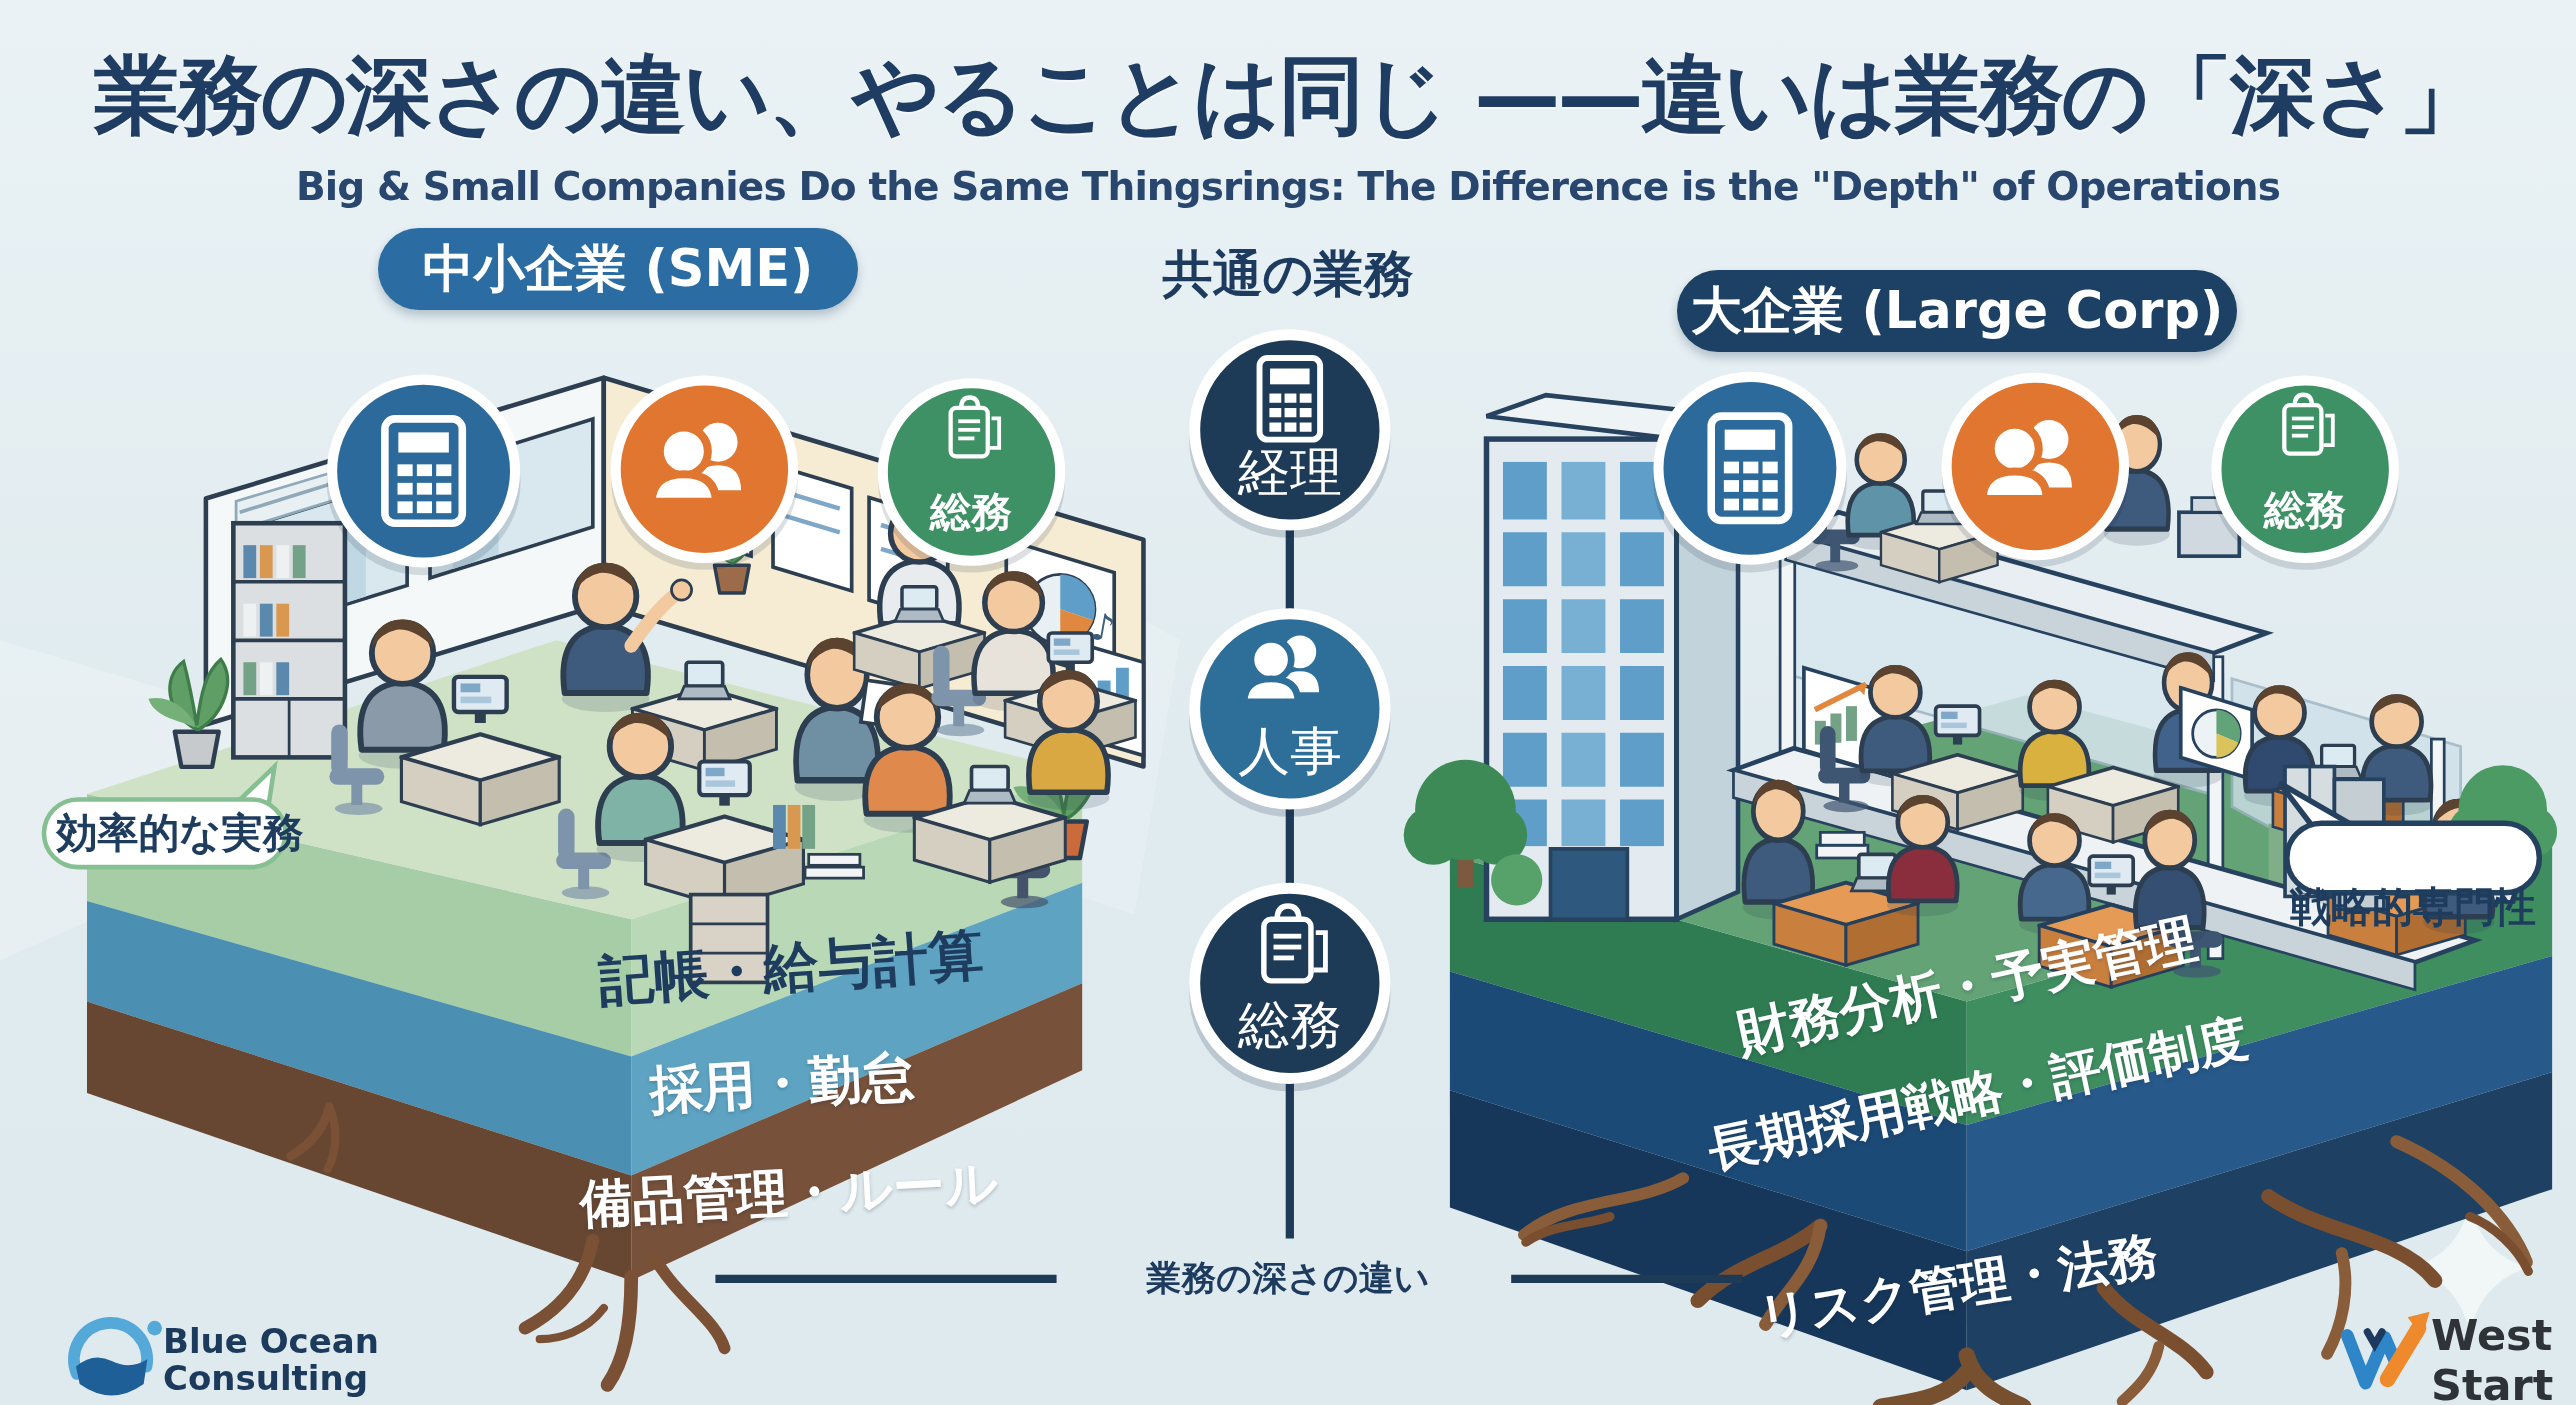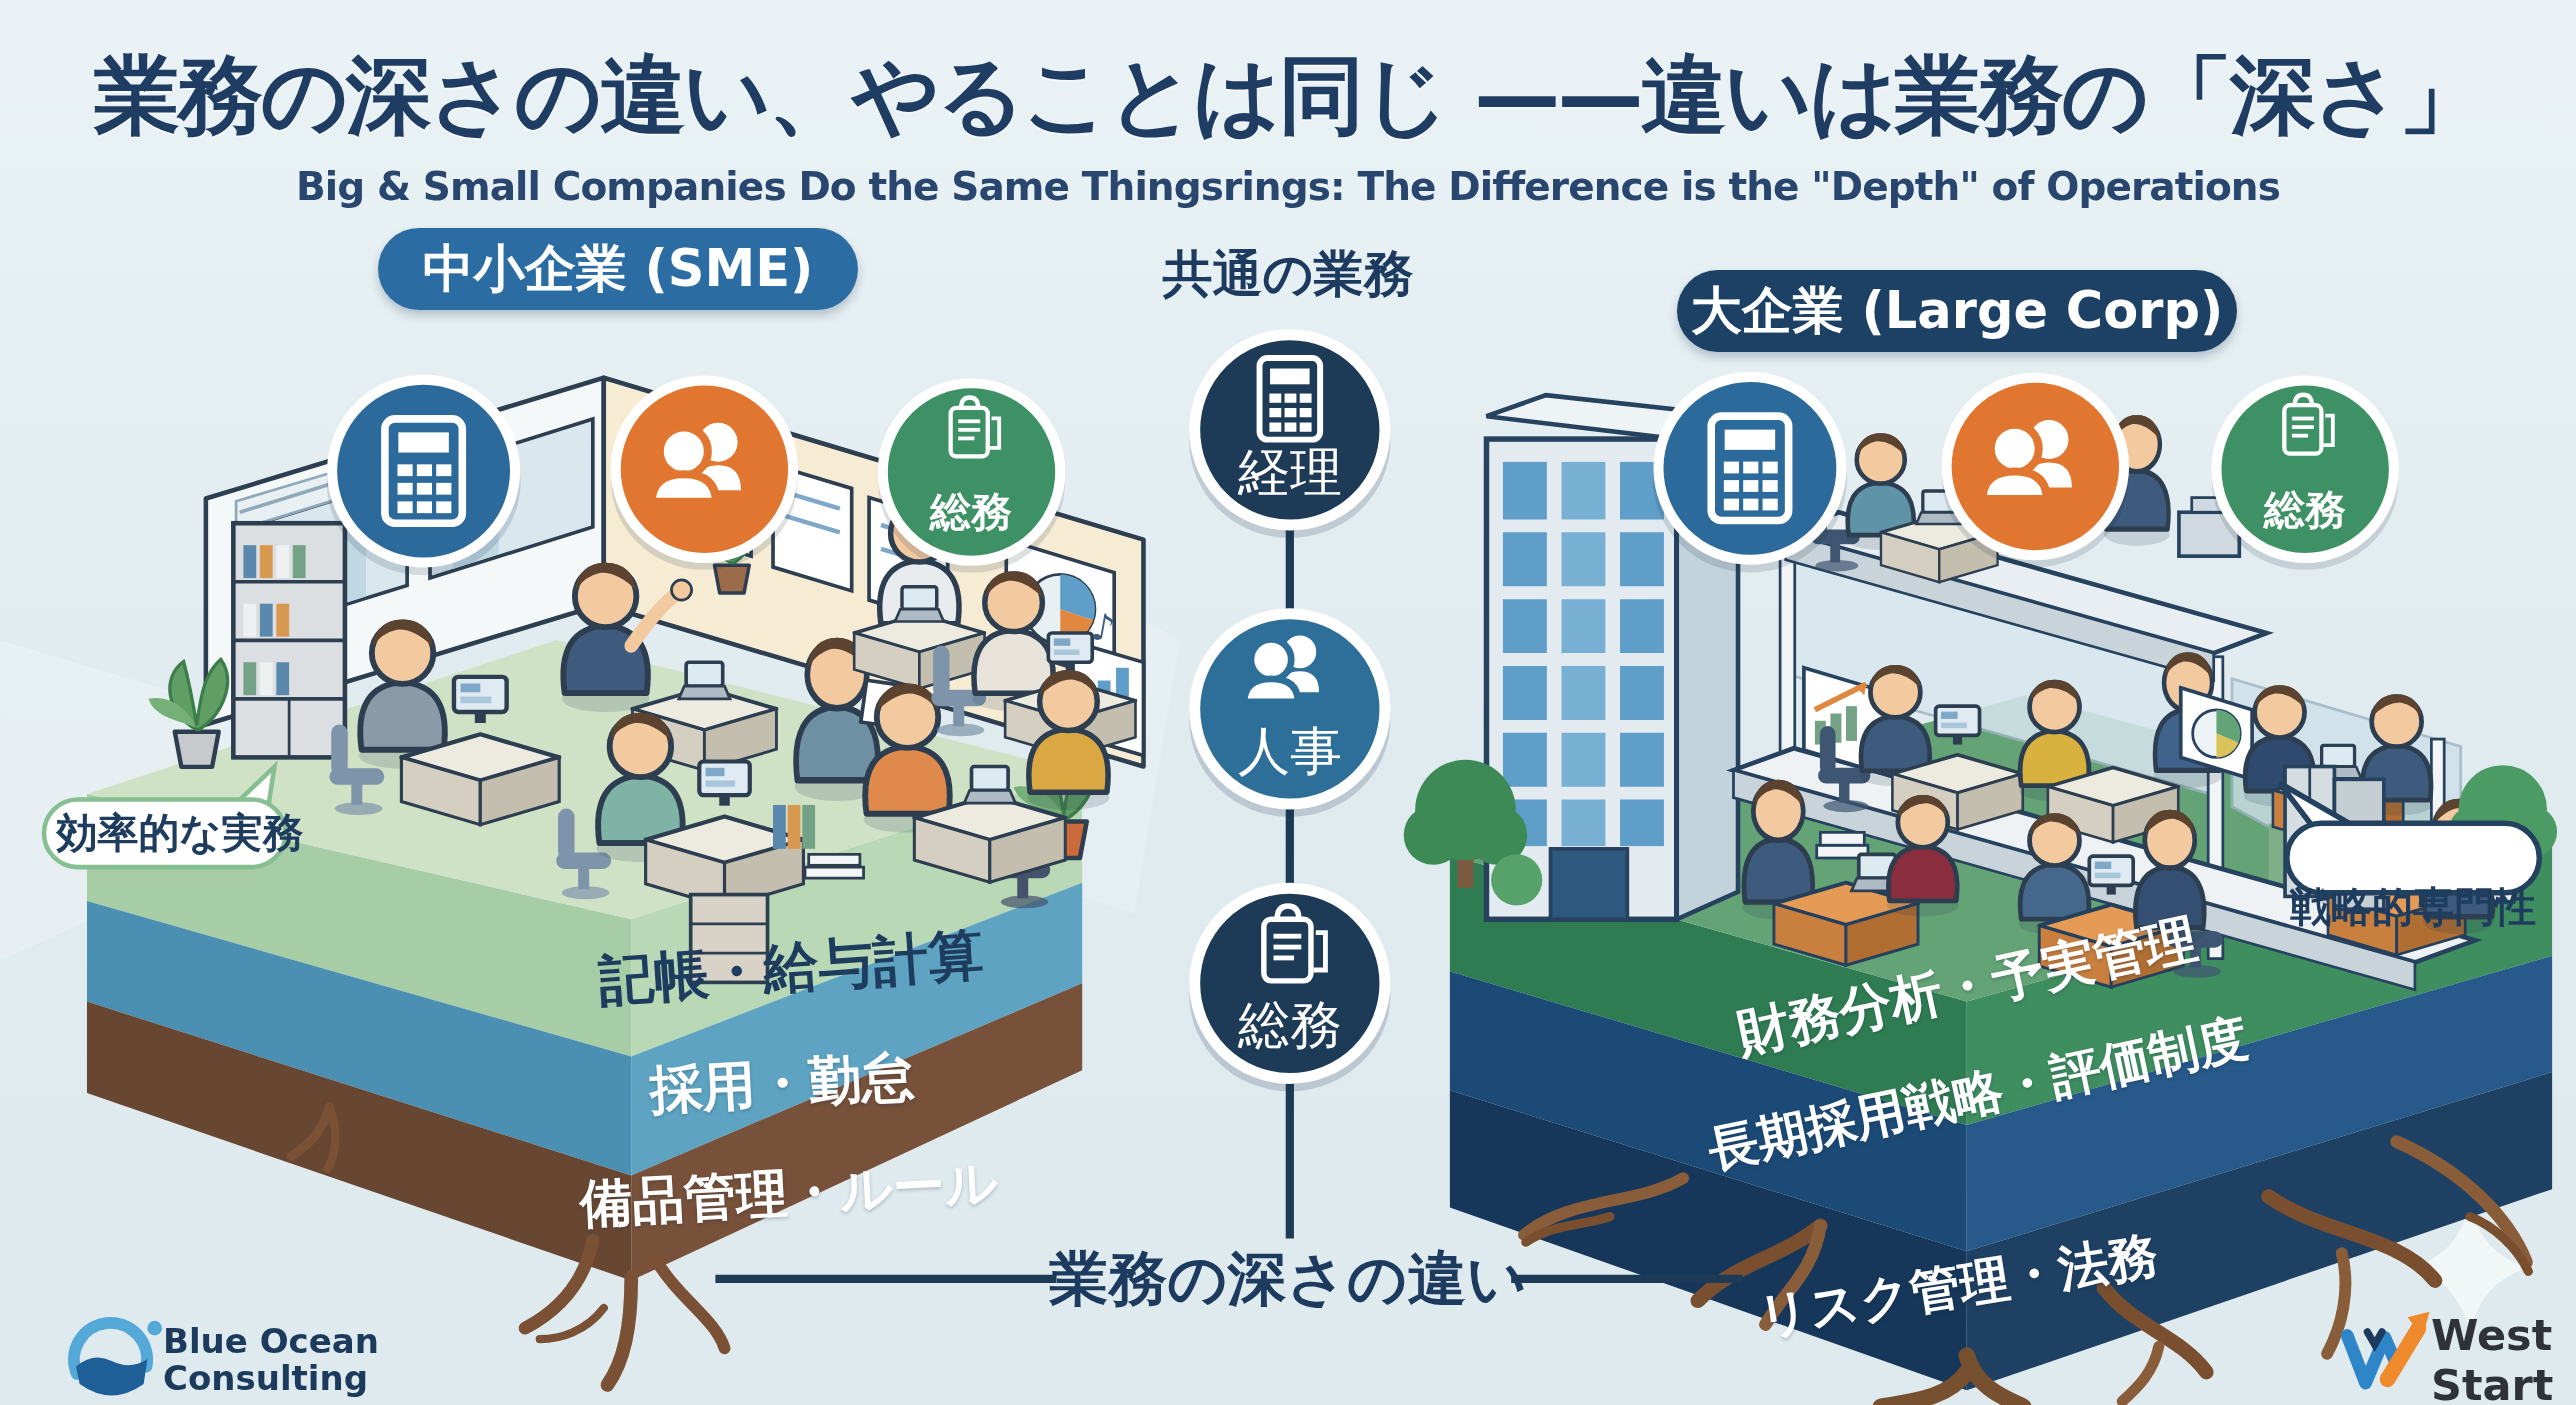--- a/index.html
+++ b/index.html
@@ -12,21 +12,21 @@
   .title-en{left:1288px;top:186px;font-size:39px;font-weight:700;color:#29476e;letter-spacing:-0.9px;}
   .pill{position:absolute;transform:translate(-50%,-50%);display:flex;align-items:center;justify-content:center;
         color:#ffffff;font-weight:700;border-radius:44px;box-shadow:0 5.5px 9.1px rgba(30,60,90,.25);}
   .pill-sme{left:618px;top:269px;width:480px;height:82px;background:#2b6da2;font-size:51px;}
   .pill-large{left:1957px;top:269px;width:560px;height:82px;background:#1c4164;font-size:51px;margin-top:42px;}
   .common-label{left:1288px;top:274px;font-size:50px;font-weight:800;color:#1d3b5e;}
   .circle-label{font-size:52px;font-weight:400;color:#ffffff;}
   .side-soumu{font-size:41px;font-weight:700;color:#ffffff;}
   .layer{font-weight:800;text-shadow:0 1.8px 3.7px rgba(20,40,60,.25);}
   .bubble-txt{font-size:41px;font-weight:800;color:#1e3c5e;}
-  .depth{left:1288px;top:1278px;font-size:59px;font-weight:800;color:#1d3b5e;}
+  .depth{left:1288px;top:1278px;font-size:35px;font-weight:800;color:#1d3b5e;}
   .logo-bo{position:absolute;left:163px;top:1323px;font-size:34px;font-weight:700;color:#1c3a5c;line-height:1.08;}
   .logo-ws{position:absolute;left:2431px;top:1360px;transform:translateY(-50%);font-size:43px;font-weight:700;color:#2e3338;}
   .note{font-size:37px;color:#3c5c7a;}
 </style>
 </head>
 <body>
 
 <div class="stage">
 
 <svg class="art" width="2576" height="1405" viewBox="0 0 2816 1536">

